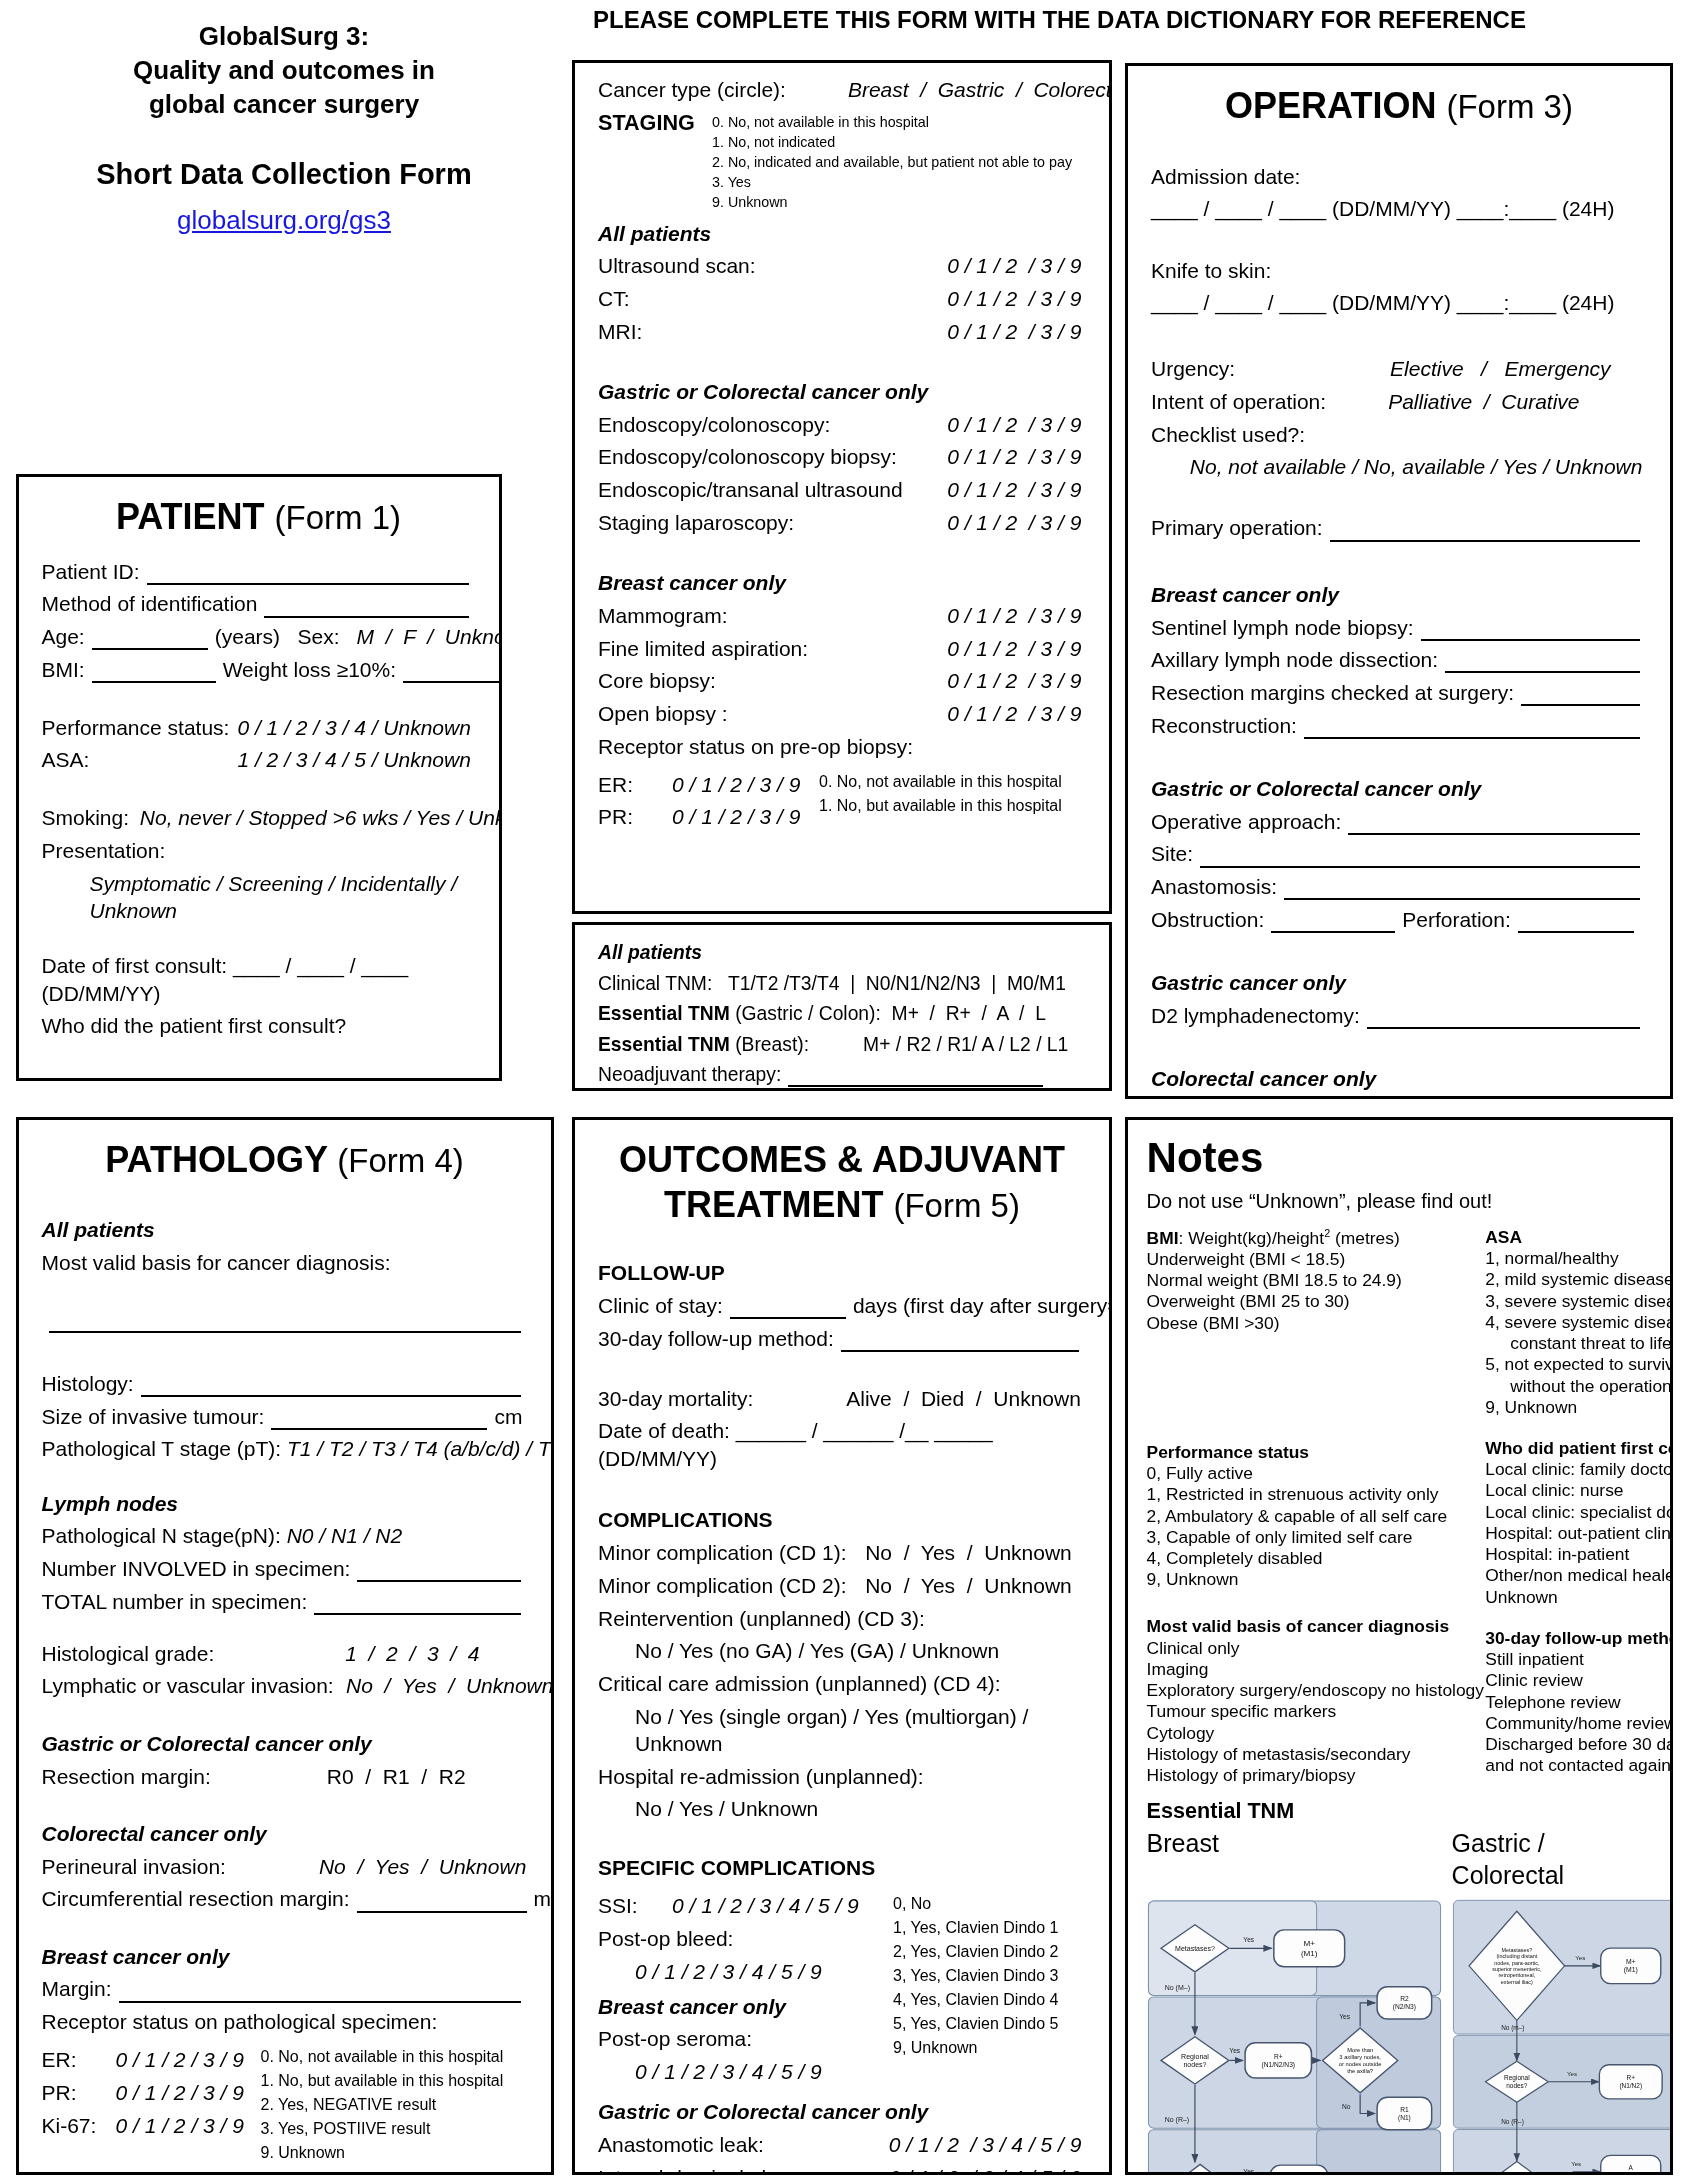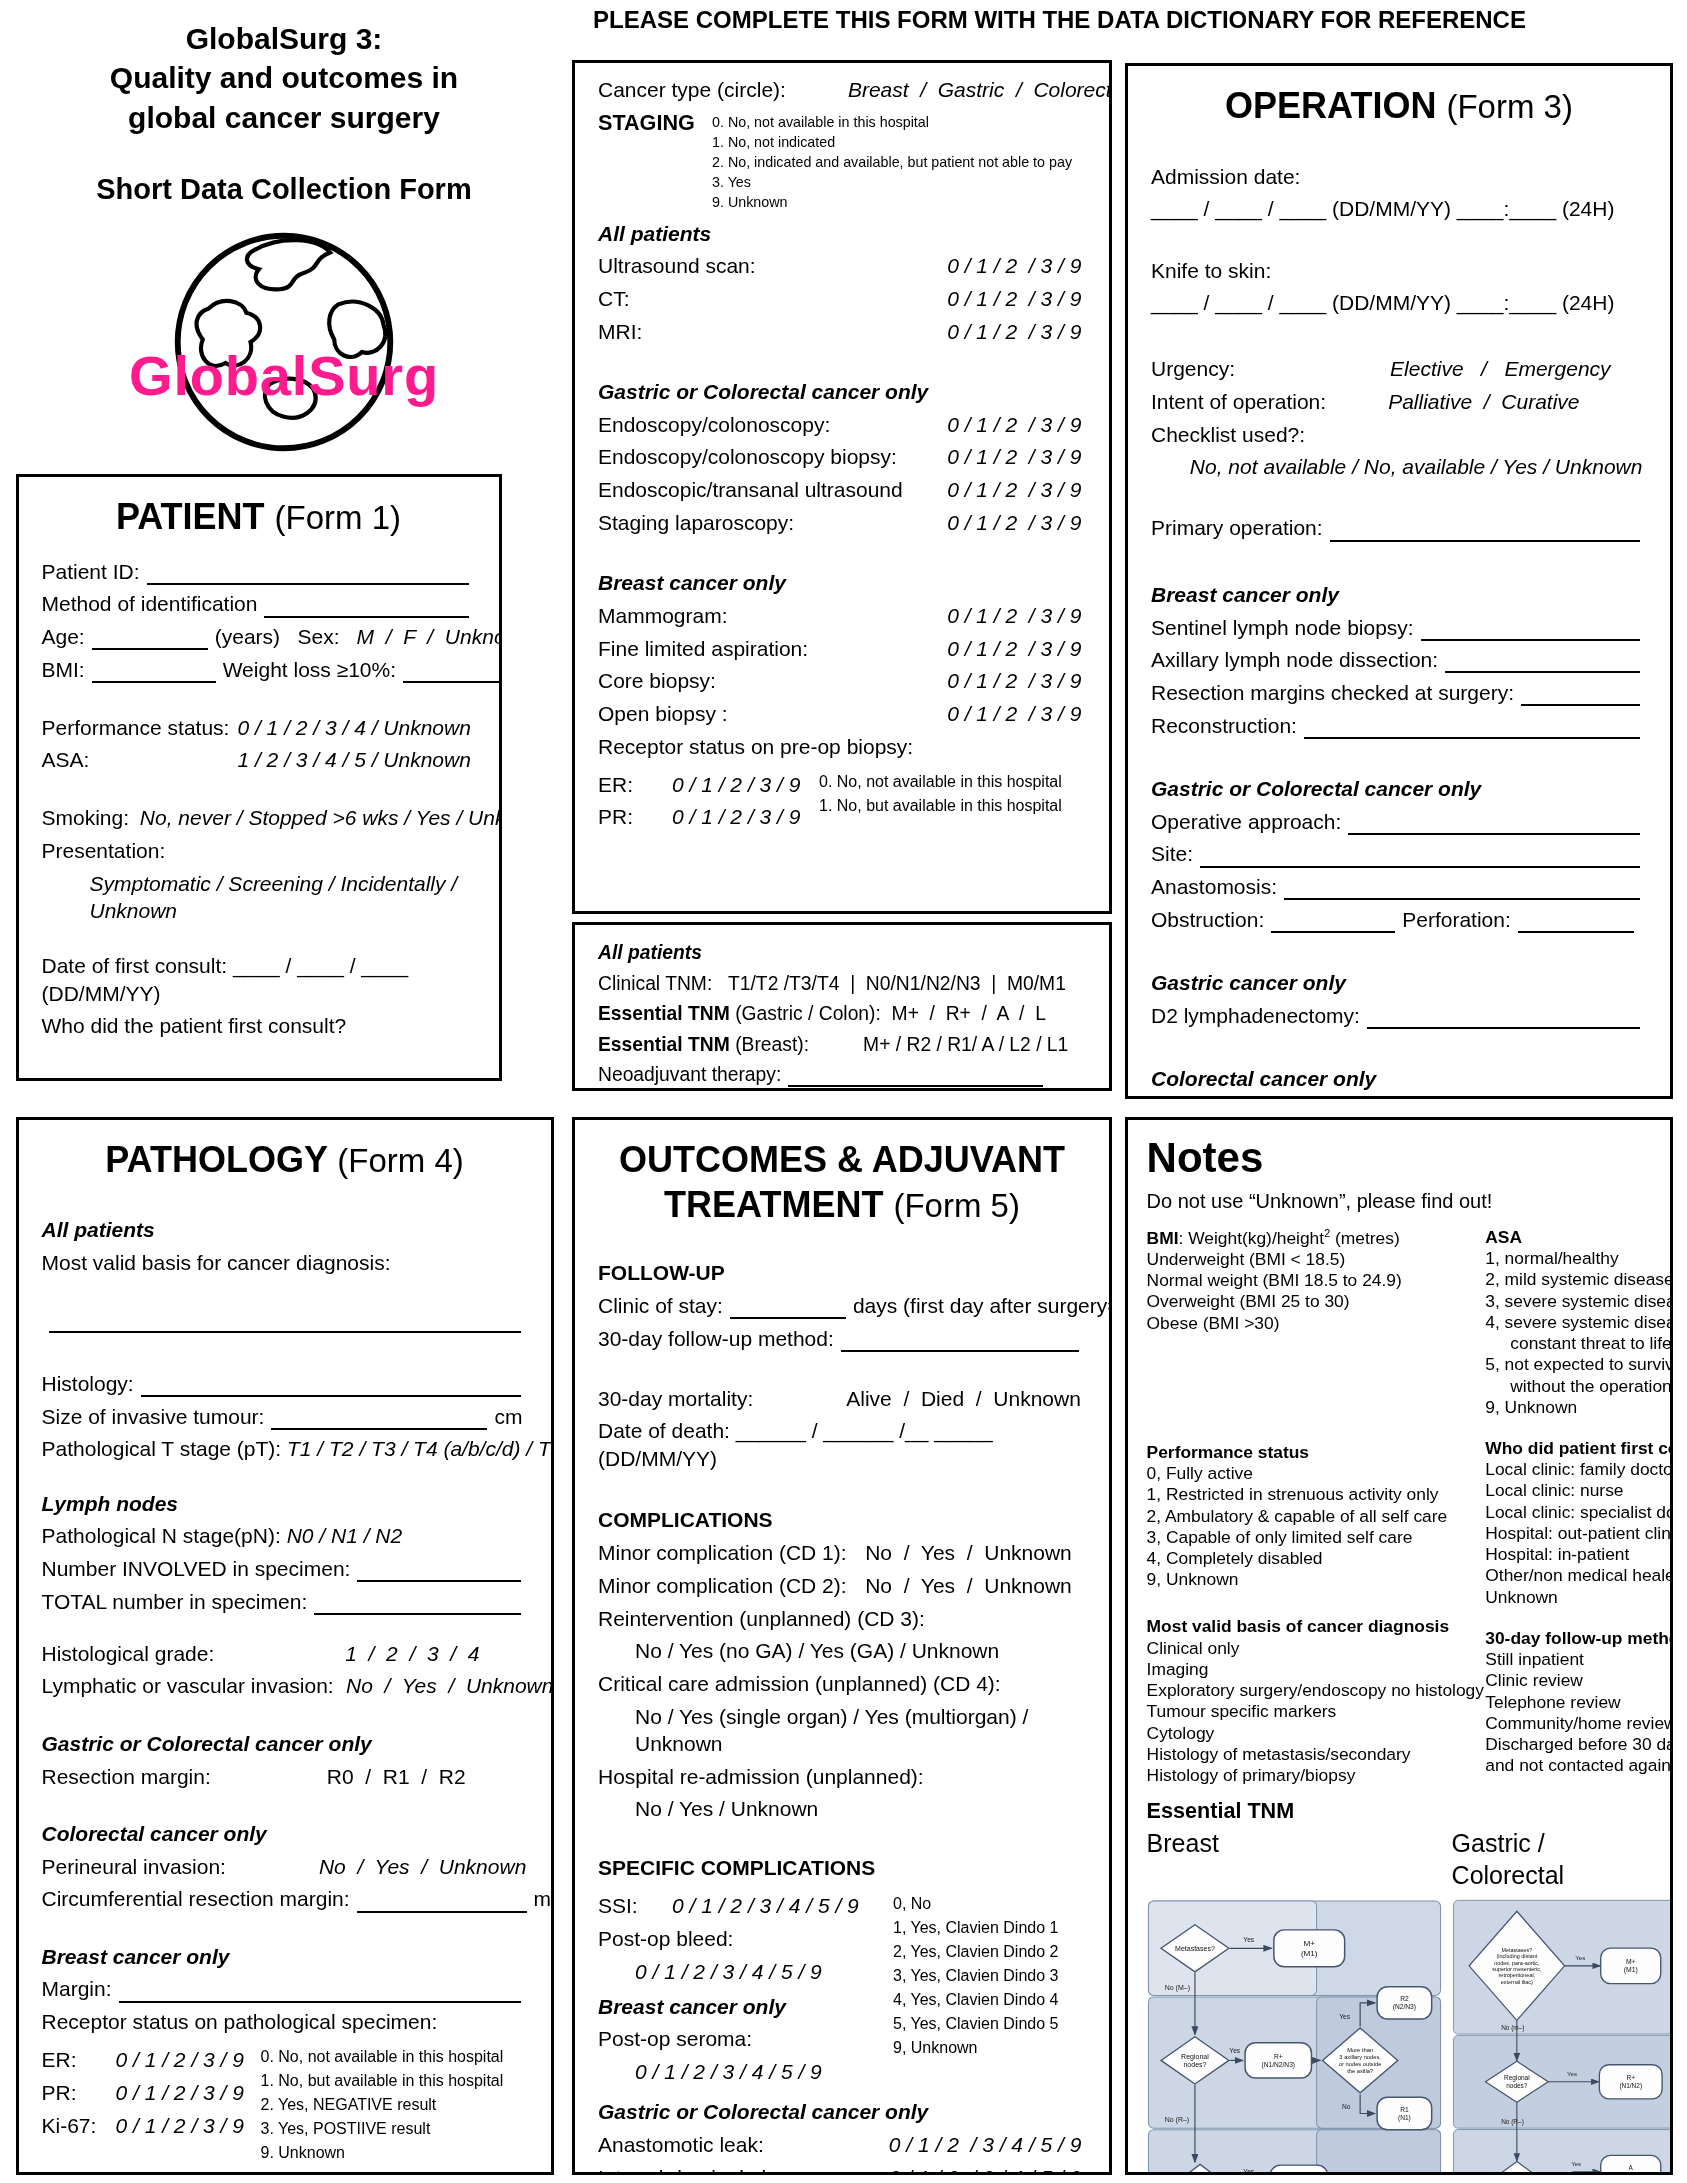--- a/index.html
+++ b/index.html
@@ -2,21 +2,21 @@
 <html style="font-size:12.4px"><head>
 <meta charset="utf-8">
 <style>
   html,body{margin:0;padding:0;}
   body{width:1688px;height:2183px;position:relative;background:#fff;color:#000;
        font-family:"Liberation Sans",sans-serif;overflow:hidden;}
   .notice{position:absolute;left:474px;top:6.2px;width:1171px;text-align:center;
           font-weight:700;font-size:24px;}
   
   .masthead{position:absolute;left:60px;top:18.6px;width:448px;text-align:center;}
-  .mtitle{font-weight:700;font-size:30px;line-height:1.32;}
+  .mtitle{font-weight:700;font-size:26px;line-height:1.32;}
   .msub{font-weight:700;font-size:29px;margin-top:36px;}
   .globewrap{position:relative;width:226px;margin:23px auto 0;}
   .globetext{position:absolute;left:-101px;right:-101px;top:114px;text-align:center;
              font-weight:700;font-size:56px;letter-spacing:0.8px;}
   .mlink{margin-top:14px;font-size:26px;}
   .mlink a{text-decoration:underline;}
   
   .panel{position:absolute;border:3.1px solid #000;background:#fff;box-sizing:border-box;
          padding:7.7px 23px;font-size:21px;line-height:1.3;overflow:hidden;}
   #p-patient {left:15.5px;  top:474px; width:486px; height:607px;}
@@ -71,30 +71,20 @@
 
 <div class="notice">PLEASE COMPLETE THIS FORM WITH THE DATA DICTIONARY FOR REFERENCE</div>
 
 <div class="masthead">
   <div class="mtitle">
     <div>GlobalSurg 3:</div>
     <div>Quality and outcomes in</div>
     <div>global cancer surgery</div>
   </div>
   <div class="msub">Short Data Collection Form</div>
-  <div class="globewrap">
-    <svg width="226" height="226" viewBox="0 0 270 270">
-      <circle cx="135" cy="135" r="127" fill="#fff" stroke="#000" stroke-width="7"></circle>
-      <path d="M100,25 C130,8 175,10 190,28 C170,36 178,46 160,52 C140,58 150,70 130,72 C105,74 95,60 105,48 C88,44 86,32 100,25 Z" fill="#fff" stroke="#000" stroke-width="5"></path>
-      <path d="M45,95 C60,80 85,85 90,100 C110,105 112,125 95,135 C100,155 80,170 65,160 C45,172 30,150 38,132 C25,115 30,100 45,95 Z" fill="#fff" stroke="#000" stroke-width="5"></path>
-      <path d="M200,90 C225,80 252,95 254,115 C262,135 245,152 228,147 C215,160 195,150 195,132 C185,115 188,98 200,90 Z" fill="#fff" stroke="#000" stroke-width="5"></path>
-      <path d="M118,185 C140,173 167,180 172,196 C177,216 155,230 134,224 C113,219 106,196 118,185 Z" fill="#fff" stroke="#000" stroke-width="5"></path>
-    </svg>
-    <div class="globetext" style="color: rgb(255, 27, 141);">GlobalSurg</div>
-  </div>
   <div class="mlink"><a href="#" style="color: rgb(23, 23, 224);">globalsurg.org/gs3</a></div>
 </div>
 
 <div class="panel" id="p-patient">
   <div class="ptitle"><span>PATIENT</span> <span class="tr">(Form 1)</span></div>
   <div>
       <div class="row">
         <span class="lbl">Patient ID:</span>
         <span class="blank grow"></span>
       </div>

